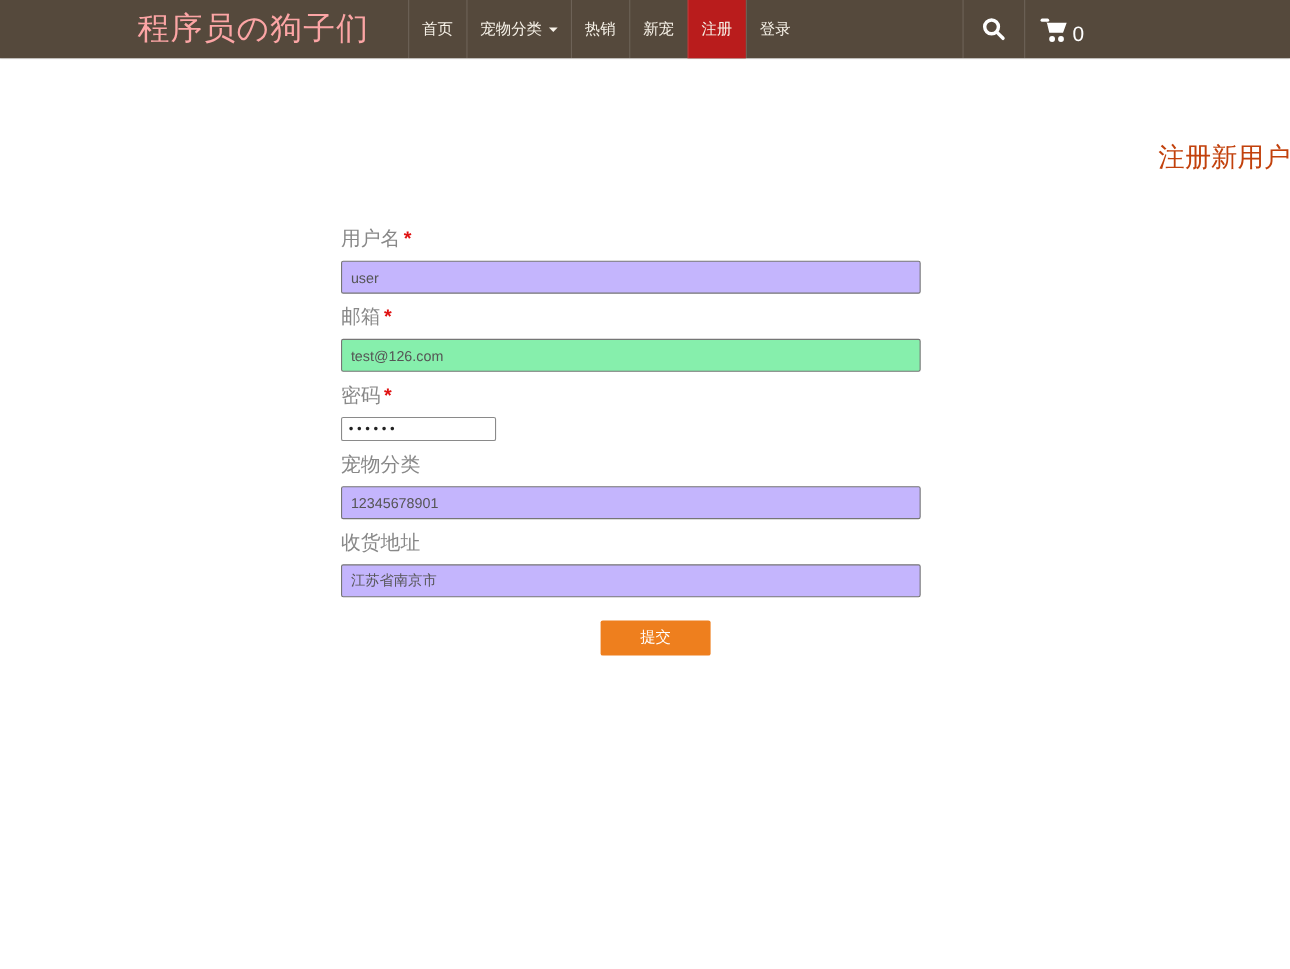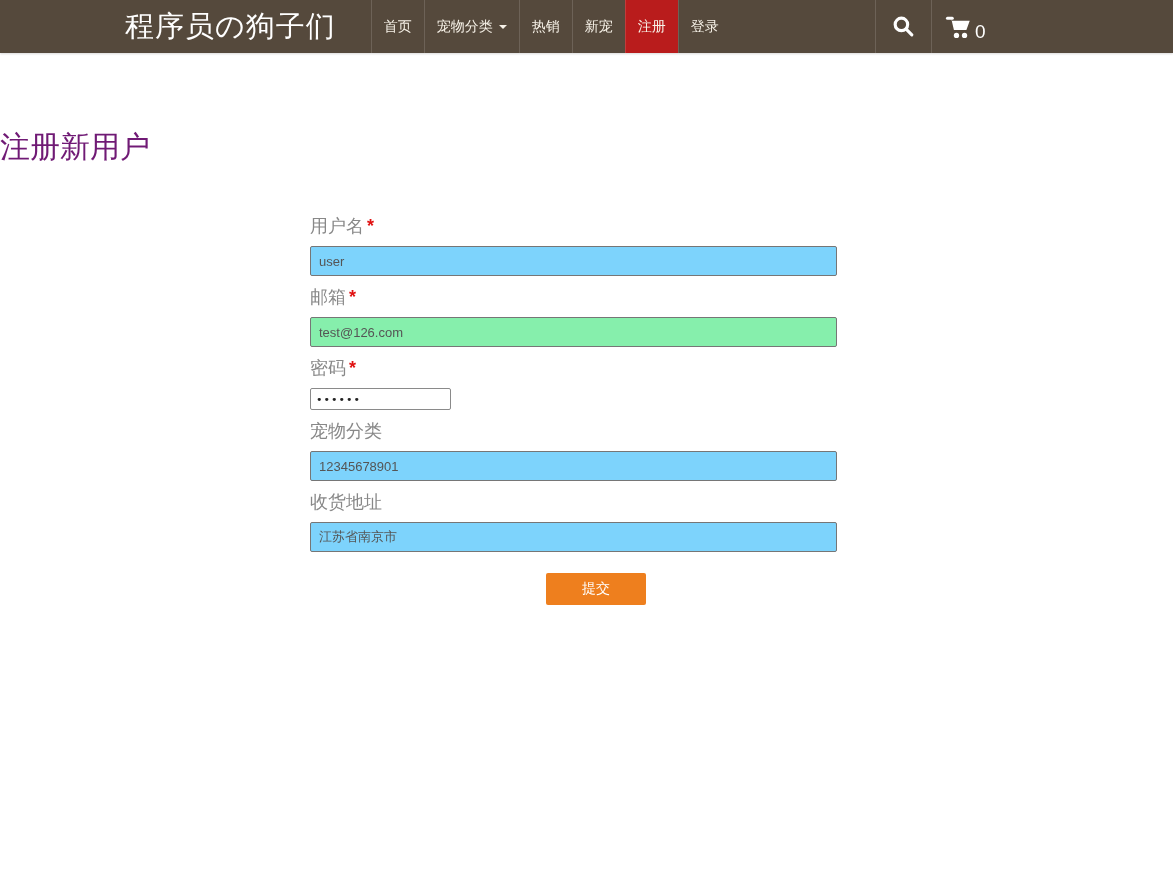--- a/index.html
+++ b/index.html
@@ -16,21 +16,21 @@
     height: 53px;
     background: #55493c;
     display: flex;
     align-items: stretch;
     box-shadow: 0 1px 2px rgba(0,0,0,0.15);
   }
   .brand {
     margin-left: 125px;
     font-size: 29px;
     line-height: 53px;
-    color: #ffffff;
+    color: #fca5a5;
     letter-spacing: 1px;
     white-space: nowrap;
     cursor: pointer;
   }
   .nav {
     display: flex;
     list-style: none;
     margin: 0 0 0 35px;
     padding: 0;
   }
@@ -85,24 +85,24 @@
     color: #ffffff;
     font-size: 19px;
     line-height: 1;
     margin-left: 1px;
     margin-top: 10px;
   }
 
   
   .page-title {
     margin: 74px 0 0 0;
-    text-align: left;
-    font-size: 30px;
+    text-align: right;
+    font-size: 24px;
     font-weight: 400;
-    color: #701a75;
+    color: #c2410c;
   }
 
   
   .form-wrap {
     width: 527px;
     margin: 46px 0 0 310px;
   }
   .form-group { margin-bottom: 9px; }
   .form-group label {
     display: block;
@@ -112,21 +112,21 @@
   }
   .req { color: #e01212; margin-left: 3px; font-weight: bold; }
   .input-full {
     width: 100%;
     height: 30px;
     border: 1px solid #767676;
     border-radius: 2px;
     padding: 0 8px;
     font-size: 13px;
     color: #555555;
-    background: #7dd3fc;
+    background: #c4b5fd;
     font-family: "Liberation Sans", "DejaVu Sans", sans-serif;
   }
   .input-autofill { background: #86efac; }
   .input-small {
     width: 141px;
     height: 22px;
     border: 1px solid #8a8a8a;
     border-radius: 2px;
     padding: 0 5px;
     font-size: 11px;

